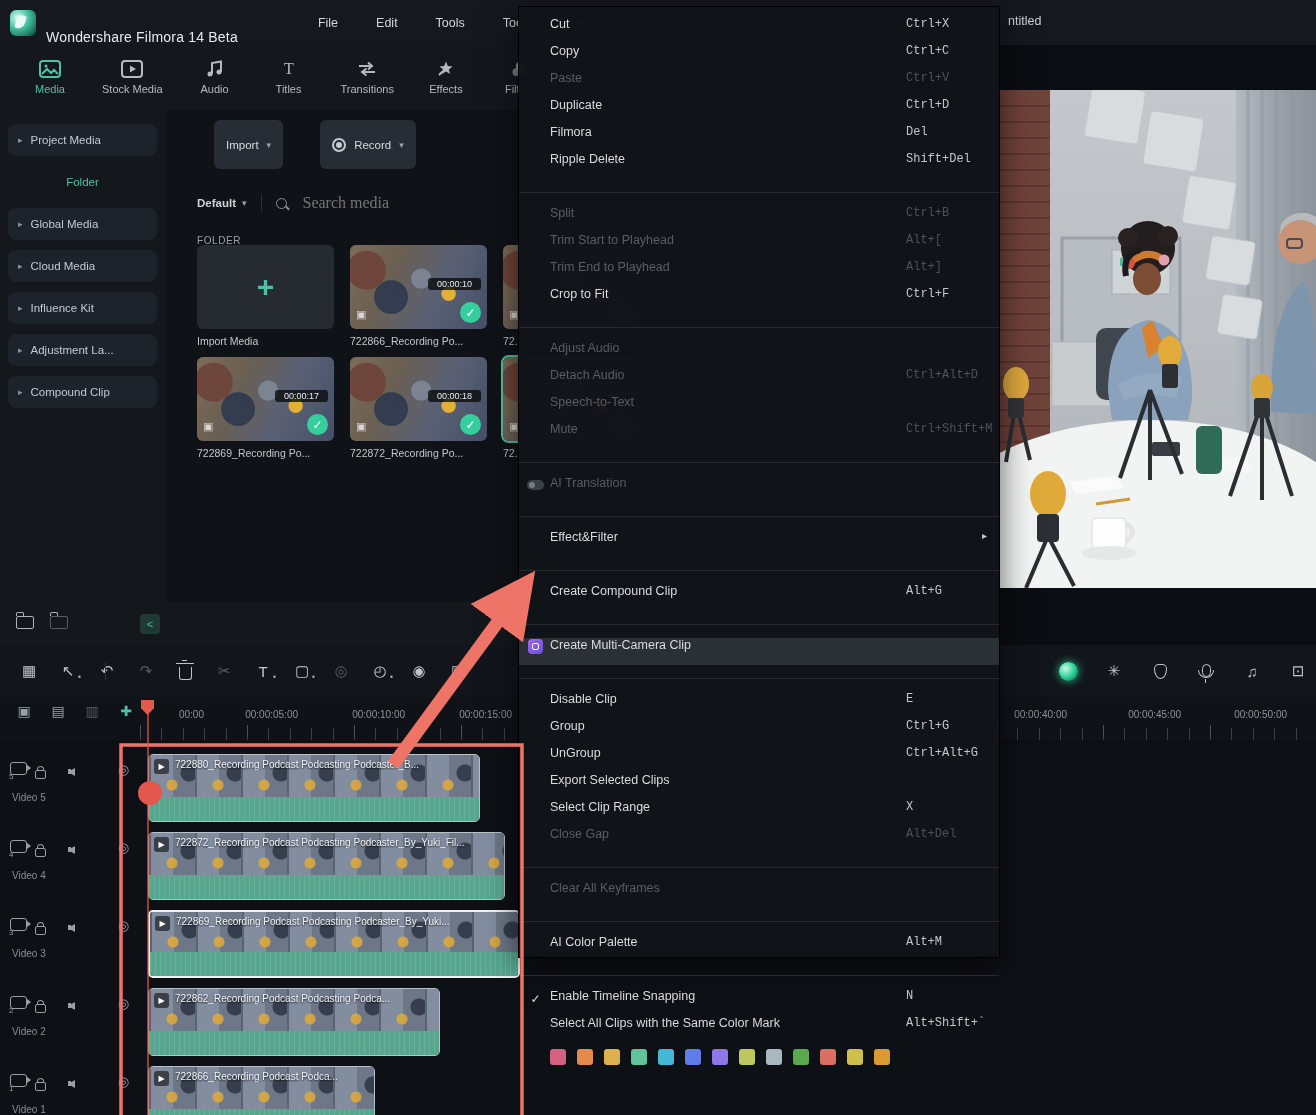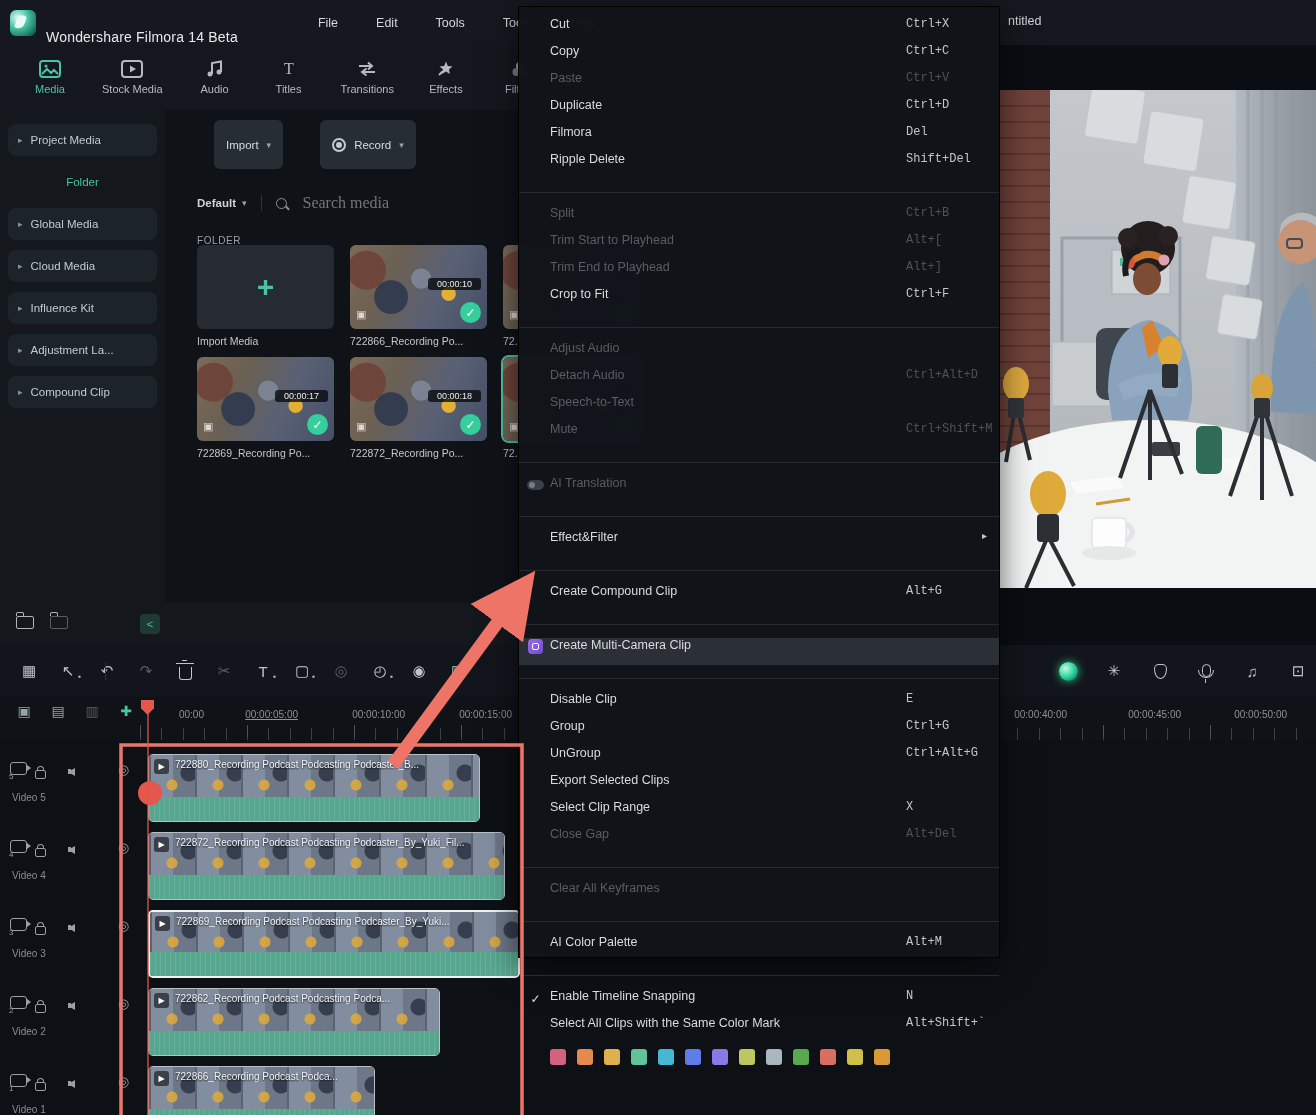--- a/index.html
+++ b/index.html
@@ -511,21 +511,21 @@
         </span>
         <span class="tbi dim">
           <span>▥</span>
         </span>
         <span class="tbi snap-on">
           <span>✚</span>
         </span>
     </div>
     <div class="ruler-ticks"></div>
     <span style="display:contents;">
-      <span class="ruler-label rl-l" style="left: 124px;">00:00</span><span class="ruler-label rl-l" style="left: 218px; text-decoration: underline;">00:00:05:00</span><span class="ruler-label rl-l" style="left: 325px;">00:00:10:00</span><span class="ruler-label rl-l" style="left: 432px;">00:00:15:00</span>
+      <span class="ruler-label rl-l" style="left: 124px;">00:00</span><span class="ruler-label rl-l" style="left: 218px;">00:00:05:00</span><span class="ruler-label rl-l" style="left: 325px;">00:00:10:00</span><span class="ruler-label rl-l" style="left: 432px;">00:00:15:00</span>
     </span>
     <span style="display:contents;">
       <span class="ruler-label rl-r" style="left: 987px;">00:00:40:00</span><span class="ruler-label rl-r" style="left: 1101px;">00:00:45:00</span><span class="ruler-label rl-r" style="left: 1207px;">00:00:50:00</span>
     </span>
     <div class="playhead"></div>
   </div>
 
   <div class="tracks">
 
       <div class="track-row" style="top: 12px;">

